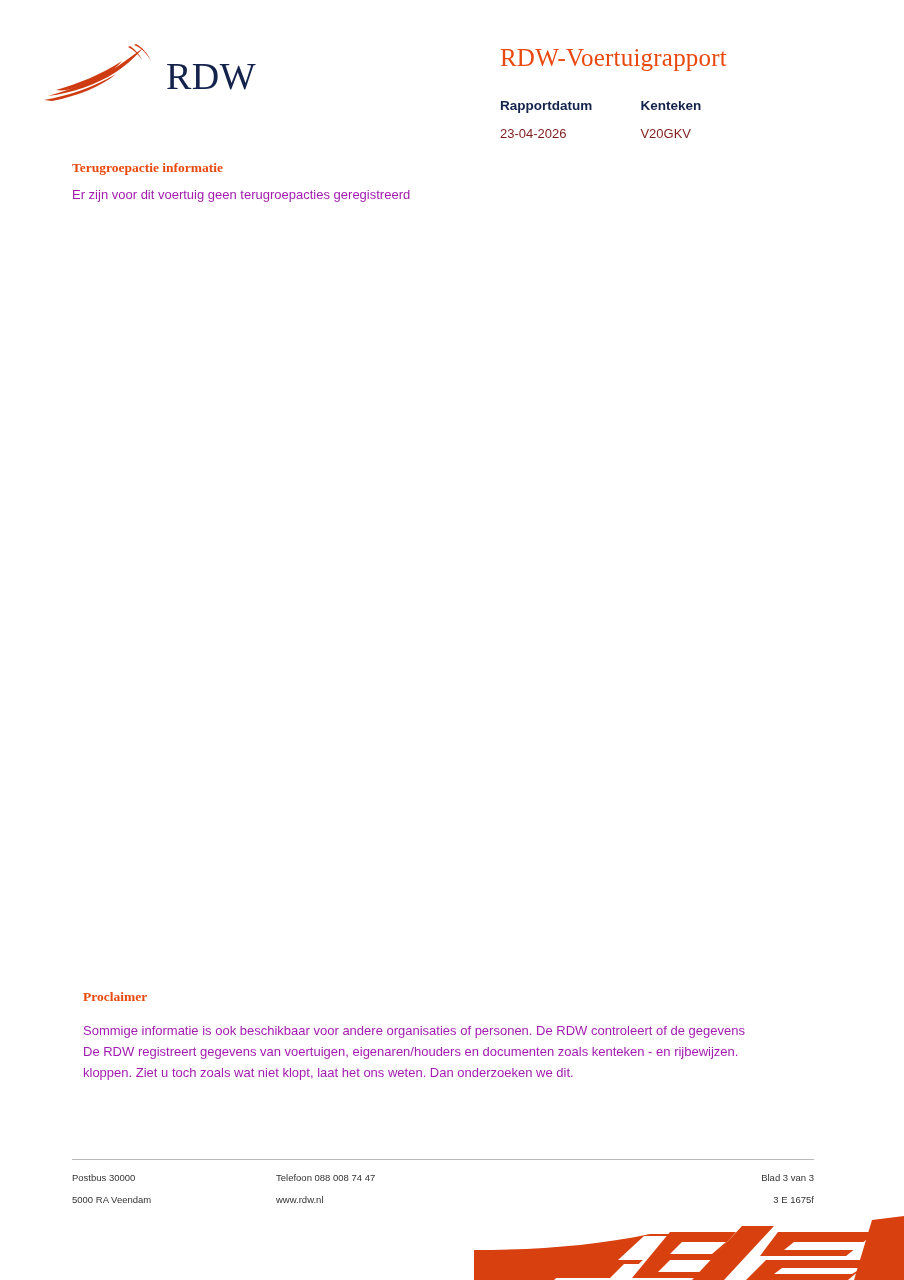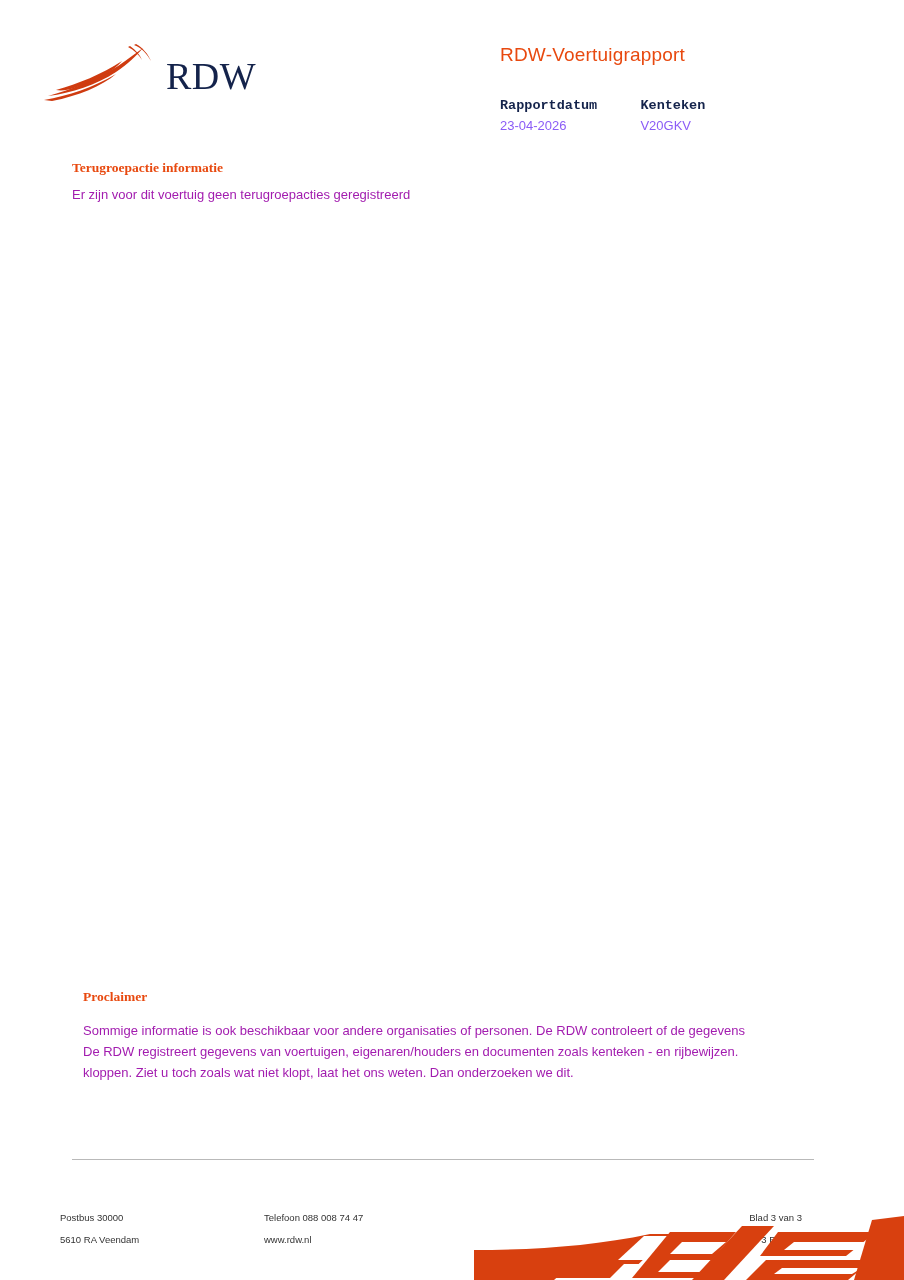--- a/index.html
+++ b/index.html
@@ -43,50 +43,50 @@
     font-family: "Liberation Serif", serif;
     font-size: 38px;
     letter-spacing: 0.5px;
     color: #14234b;
   }
 
   .report-title {
     position: absolute;
     left: 500px;
     top: 44px;
-    font-family: Liberation Sans, sans-serif;
-    font-size: 19px;
+    font-family: Liberation Serif, serif;
+    font-size: 25px;
     color: #e8490f;
     letter-spacing: 0.2px;
     white-space: nowrap;
   }
 
   .meta-block {
     position: absolute;
     left: 500px;
     top: 97px;
     width: 330px;
   }
   .meta-col {
     display: inline-block;
     vertical-align: top;
   }
   .meta-col.first { width: 136px; }
   .meta-label {
-    font-family: Liberation Mono, monospace;
+    font-family: Liberation Sans, sans-serif;
     font-weight: bold;
     font-size: 13.5px;
     color: #14234b;
     line-height: 18px;
   }
   .meta-value {
     font-size: 13px;
-    color: #8b5cf6;
+    color: #7f1d1d;
     line-height: 20px;
-    margin-top: 1px;
+    margin-top: 9px;
   }
 
   
   .section-heading {
     font-family: Liberation Serif, serif;
     font-weight: bold;
     font-size: 13.5px;
     color: #e8490f;
   }
   .body-text {
@@ -120,26 +120,25 @@
   .footer-rule {
     position: absolute;
     left: 72px;
     top: 1159px;
     width: 742px;
     height: 1px;
     background: #b9b9b9;
   }
   .footer {
     position: absolute;
-    left: 60px;
+    left: 72px;
     top: 1172px;
     width: 742px;
     font-size: 9.5px;
     color: #333333;
-    margin-top: 40px;
   }
   .footer-row {
     position: relative;
     height: 22px;
   }
   .footer-col-1 { position: absolute; left: 0px; top: 0; }
   .footer-col-2 { position: absolute; left: 204px; top: 0; }
   .footer-col-3 { position: absolute; right: 0px; top: 0; text-align: center; }
 
   
@@ -200,21 +199,21 @@
   </div>
 
   <div class="footer-rule"></div>
   <div class="footer">
     <div class="footer-row">
       <div class="footer-col-1">Postbus 30000</div>
       <div class="footer-col-2">Telefoon 088 008 74 47</div>
       <div class="footer-col-3">Blad 3 van 3</div>
     </div>
     <div class="footer-row">
-      <div class="footer-col-1">5610 RA Veendam</div>
+      <div class="footer-col-1">5000 RA Veendam</div>
       <div class="footer-col-2">www.rdw.nl</div>
       <div class="footer-col-3">3 E 1675f</div>
     </div>
   </div>
 
   <div class="bottom-graphic">
     <svg width="430" height="64" viewBox="0 0 430 64" xmlns="http://www.w3.org/2000/svg">
       <g fill="#d8400f">
         <path d="M0 36 L118 36 L86 64 L0 64 Z" transform="translate(-6,0)"></path>
         <path d="M62 16 L210 16 L150 64 L8 64 Z" opacity="0"></path>

